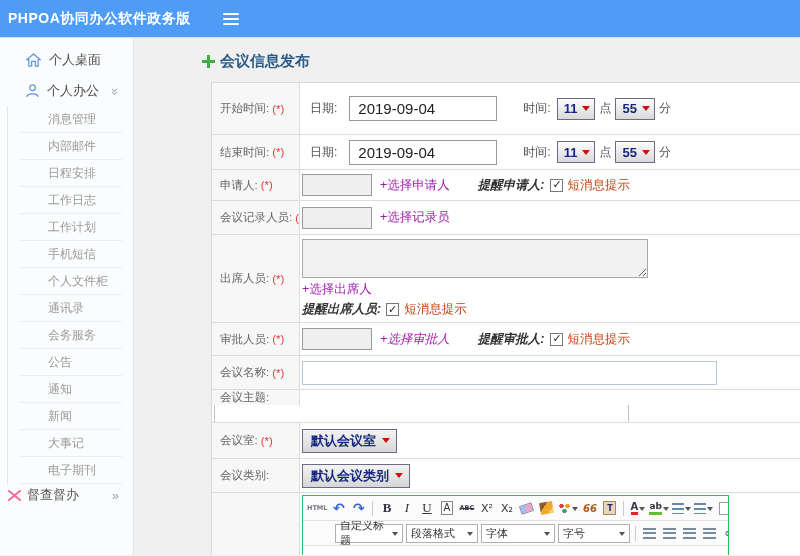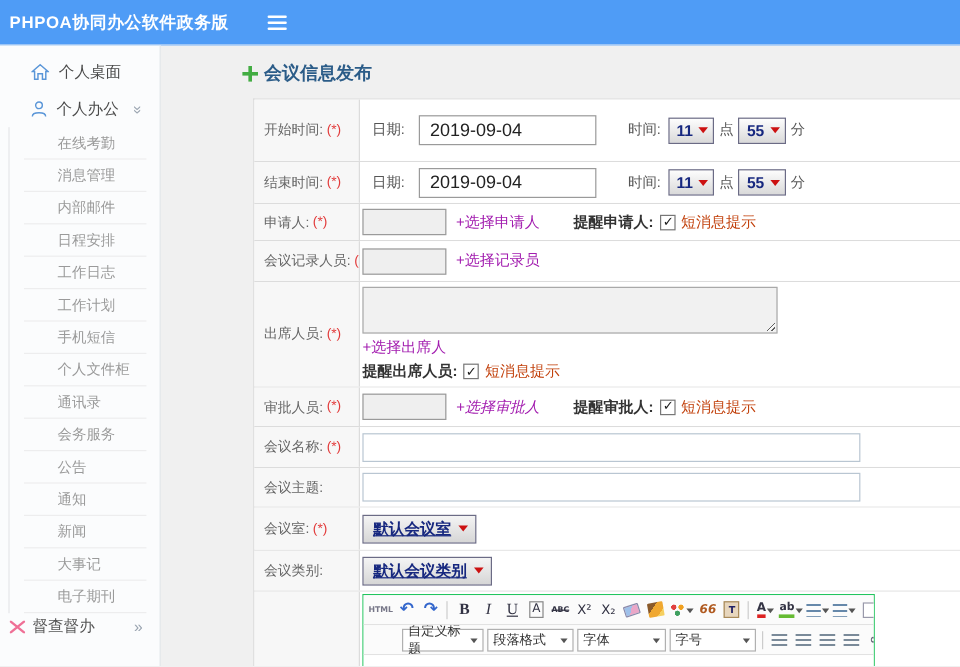--- a/index.html
+++ b/index.html
@@ -41,27 +41,27 @@
   .flabel { width:88px; flex-shrink:0; background:#f7f7f7; border-right:1px solid #dcdcdc; display:flex; align-items:center; padding-left:8px; font-size:11.5px; color:#666; gap:3px; white-space:nowrap; overflow:hidden; }
   .req { color:#e23b3b; }
   .fvalue { flex:1; display:flex; align-items:center; padding-left:2px; background:#fff; overflow:hidden; }
 
   .unit { color:#555; font-size:12px; white-space:nowrap; }
   .date-input { width:148px; height:25px; border:1px solid #9a9a9a; font-size:15px; padding-left:8px; color:#222; font-family:inherit; margin-left:12px; }
   .mini-select { display:inline-flex; align-items:center; gap:5px; border:1px solid #6b6b85; background:linear-gradient(#fdfdfd,#d9d9d9); padding:2px 4px 2px 6px; height:22px; cursor:pointer; }
   .mini-select .val { color:#16277f; font-weight:bold; font-size:13px; }
   .caret-red { width:0; height:0; border-left:4px solid transparent; border-right:4px solid transparent; border-top:5px solid #c11; }
   .big-select { display:inline-flex; align-items:center; gap:6px; border:1px solid #6b6b85; background:linear-gradient(#f4f4f4,#d6d6d6); padding:3px 6px 3px 8px; height:24px; cursor:pointer; }
-  .big-select .val { color:#16277f; font-weight:bold; font-size:13px; text-decoration:underline; }
+  .big-select .val { color:#16277f; font-weight:bold; font-size:13px; }
 
   .small-input { width:70px; height:22px; background:#efefef; border:1px solid #9a9a9a; }
   .long-input { width:415px; height:24px; border:1px solid #b9c6d2; padding-left:6px; font-size:13px; font-family:inherit; }
   .attendee-textarea { width:346px; height:48px; background:#f1f1f1; border:1px solid #a9a9a9; resize:both; font-family:inherit; }
   .link { color:#a21caf; font-size:12.5px; cursor:pointer; white-space:nowrap; }
-  .remind { font-weight:bold; color:#333; font-size:12.5px; white-space:nowrap; }
+  .remind { font-weight:bold; color:#333; font-size:12.5px; white-space:nowrap;font-style:italic; }
   .sms { color:#c2410c; font-size:12.5px; white-space:nowrap; }
   .cb { width:13px; height:13px; border:1px solid #777; background:#fff; display:inline-flex; align-items:center; justify-content:center; cursor:pointer; }
   .cb::after { content:"✓"; font-size:11px; font-weight:bold; color:#222; line-height:1; margin-top:-1px; font-family:"DejaVu Sans",sans-serif; }
 
   .attendee-cell { flex-direction:column; align-items:flex-start; padding:4px 0 4px 2px; justify-content:center; gap:3px; }
   .remind-line { display:flex; align-items:center; gap:5px; }
 
   
   .editor-row { height:82px; border-bottom:none; overflow:hidden; }
   .editor-row .fvalue { align-items:flex-start; }
@@ -128,23 +128,20 @@
     <div class="nav-item nav-office">
       <svg width="13" height="14" viewBox="0 0 14 15">
           <circle cx="7" cy="4" r="3" fill="none" stroke="#5a96d8" stroke-width="1.3"></circle>
           <path d="M1 14 C1 9.5 13 9.5 13 14" fill="none" stroke="#5a96d8" stroke-width="1.3"></path>
         </svg>
       <span>个人办公</span>
       <span class="chev-down"></span>
     </div>
     <div class="submenu">
       <div class="sub-item">
-          <span>在线考勤</span>
-        </div>
-      <div class="sub-item">
           <span>消息管理</span>
         </div>
       <div class="sub-item">
           <span>内部邮件</span>
         </div>
       <div class="sub-item">
           <span>日程安排</span>
         </div>
       <div class="sub-item">
           <span>工作日志</span>
@@ -299,21 +296,21 @@
       <div class="frow" style="height:34px;">
         <div class="flabel">
             <span>会议名称:</span>
             <span class="req">(*)</span>
           </div>
         <div class="fvalue">
             <input class="long-input" type="text" style="">
           </div>
       </div>
 
-      <div class="frow" style="height:33px;">
+      <div class="frow" style="height:33px;flex-direction:column;">
         <div class="flabel">
             <span>会议主题:</span>
           </div>
         <div class="fvalue">
             <input class="long-input" type="text" style="">
           </div>
       </div>
 
       <div class="frow" style="height:36px;">
         <div class="flabel">

